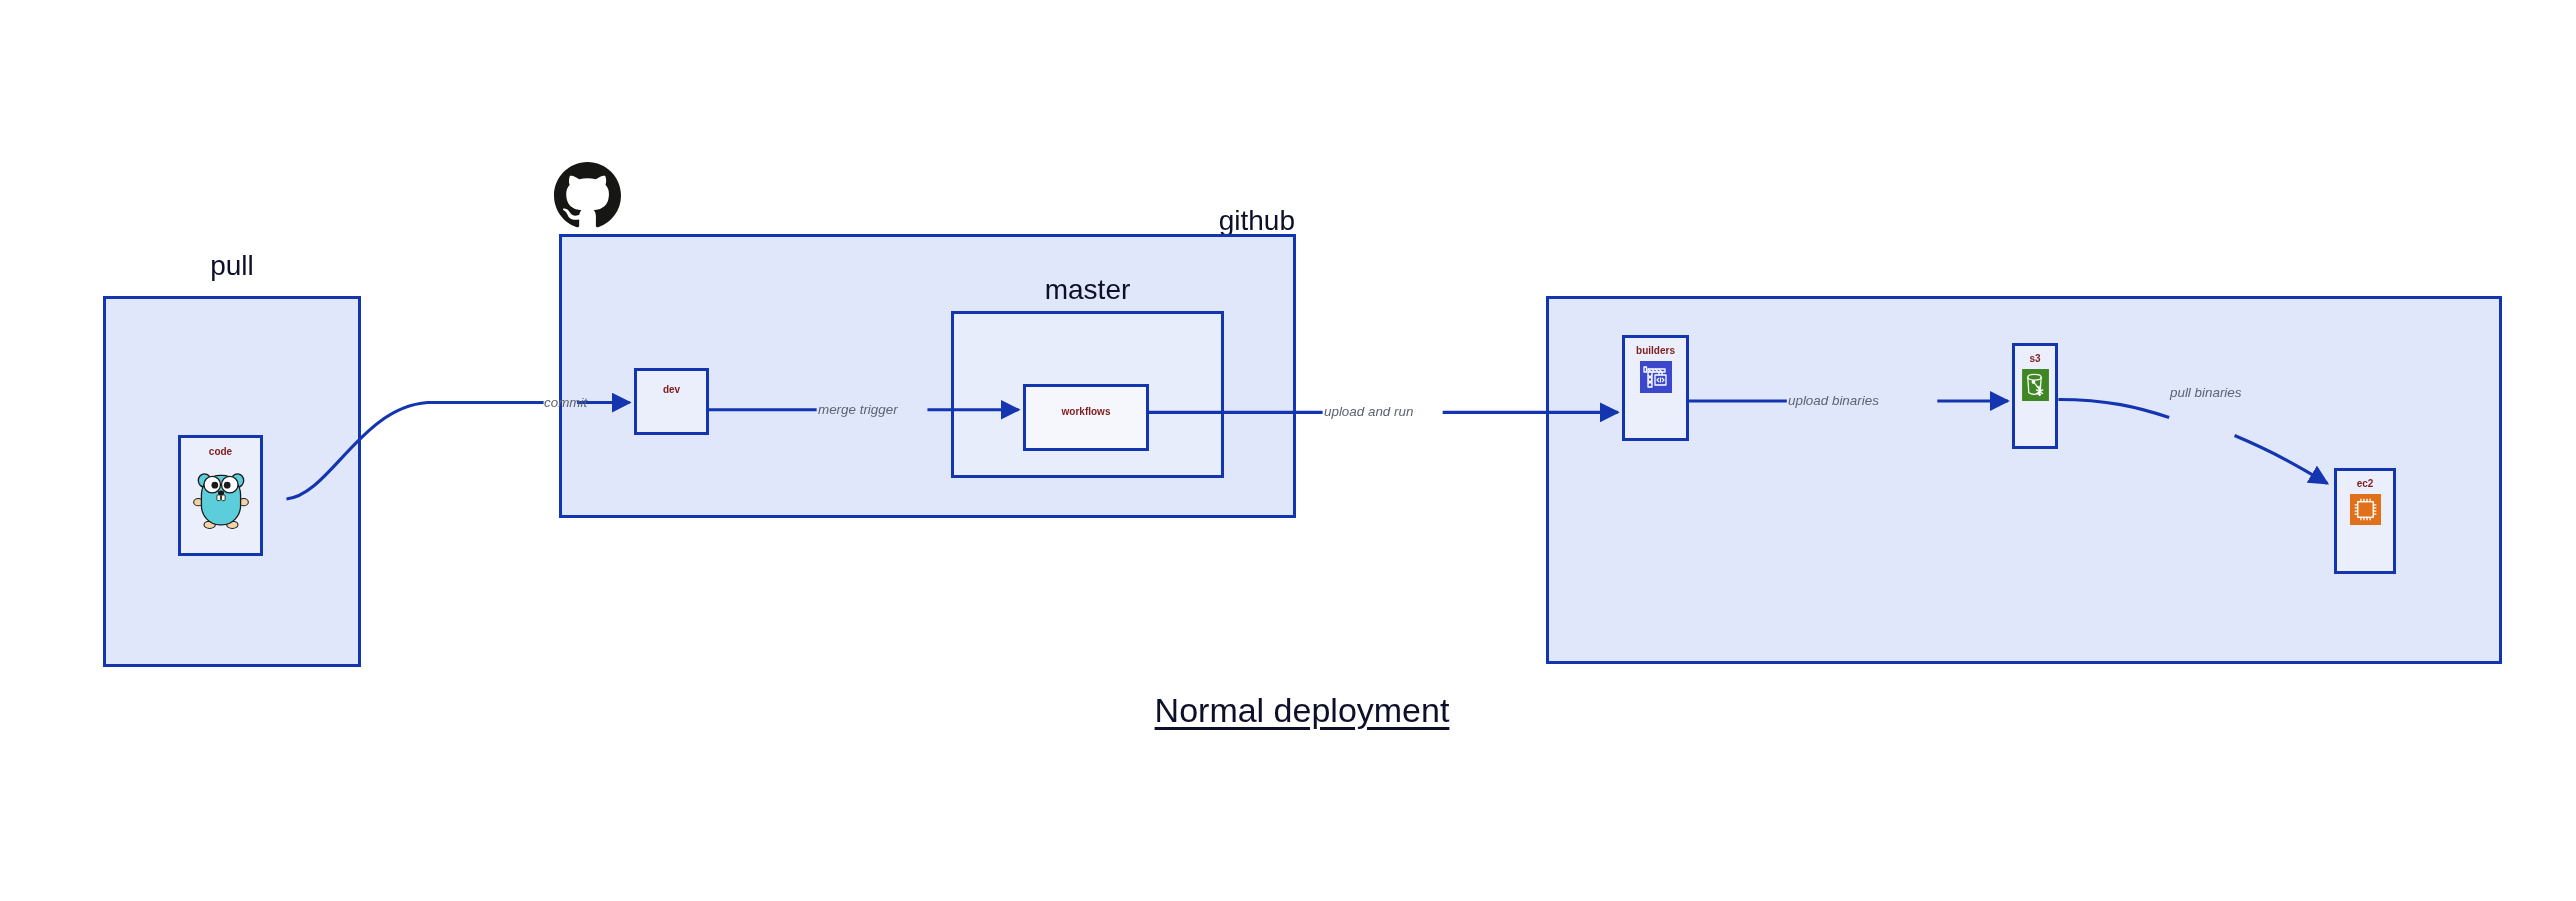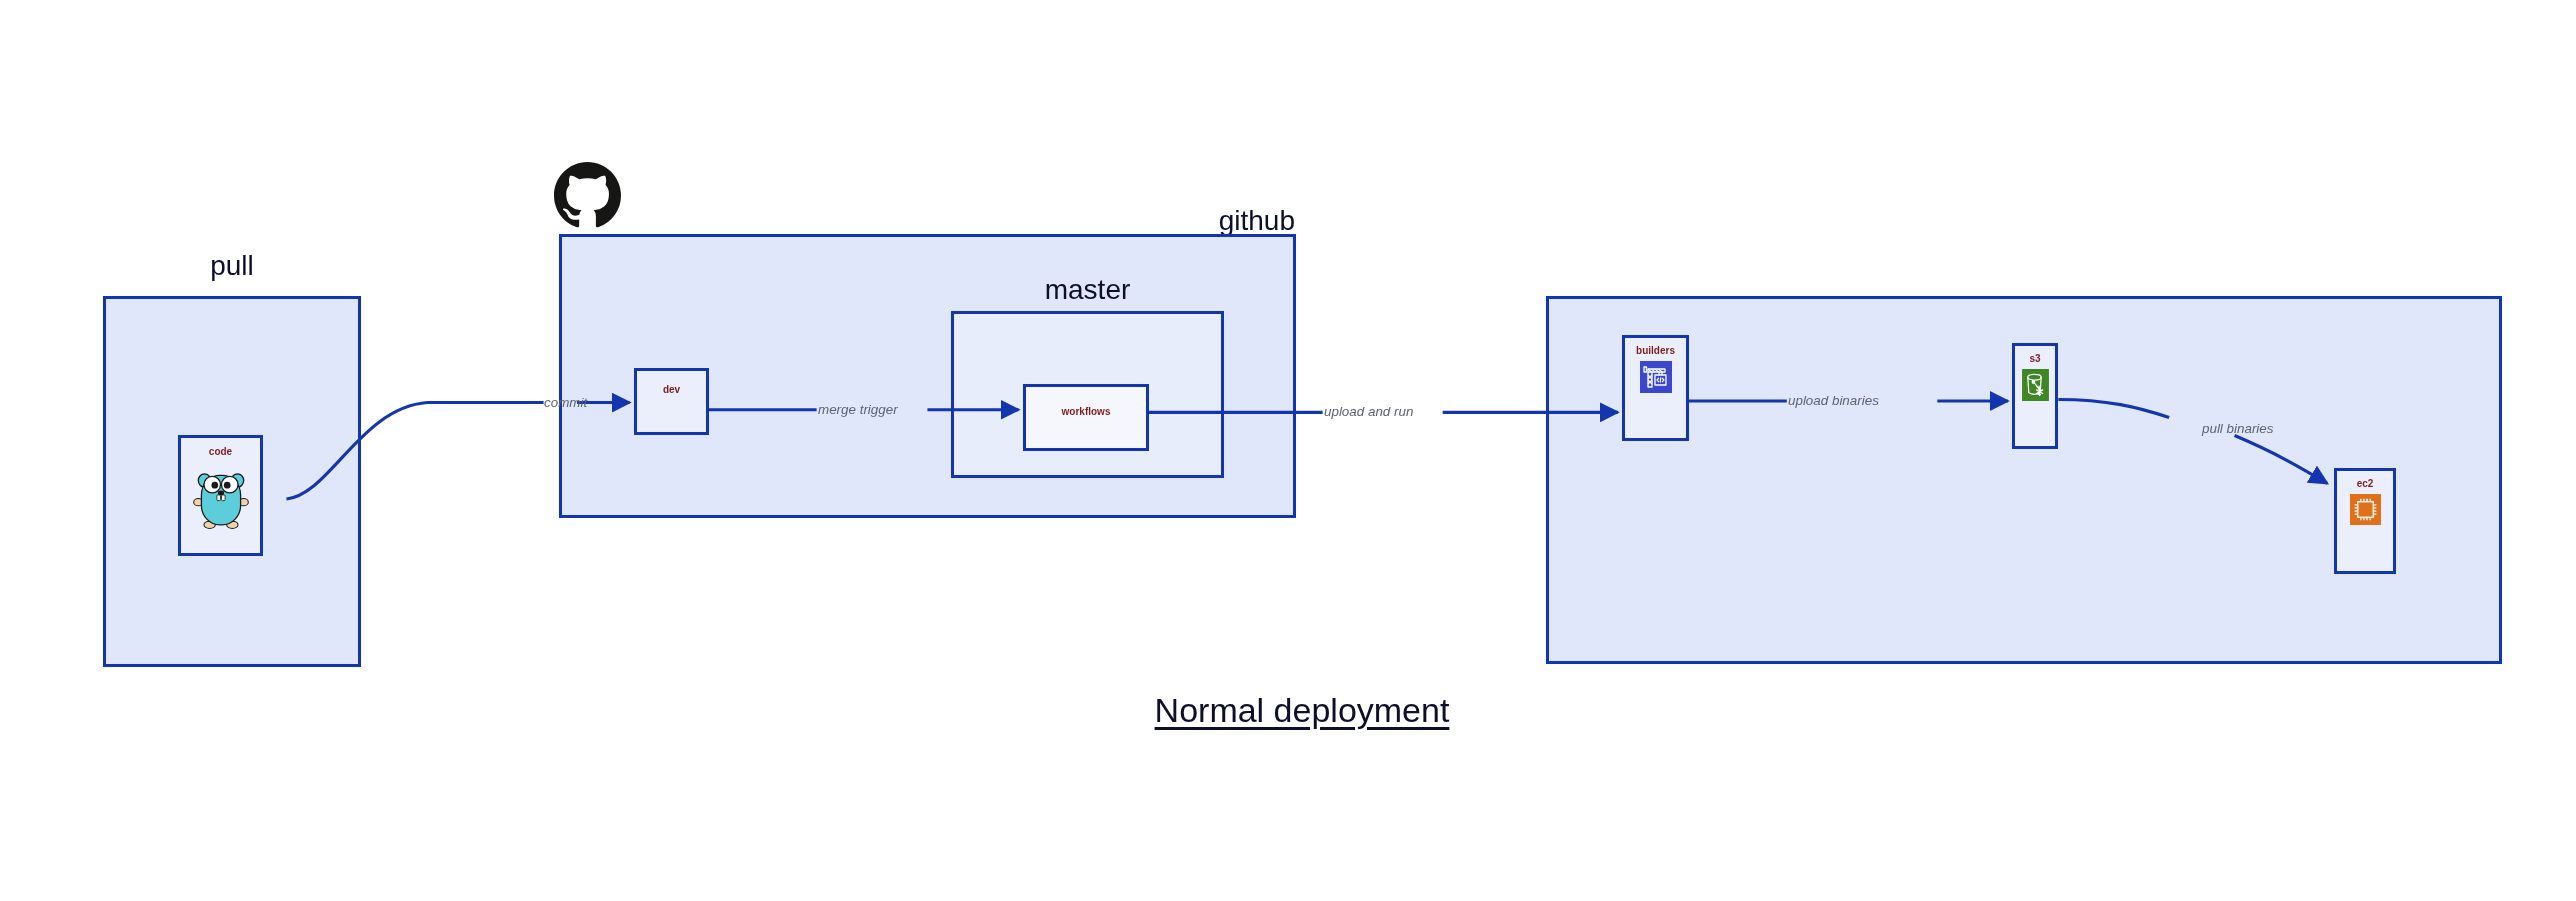--- a/index.html
+++ b/index.html
@@ -247,18 +247,18 @@
 
       <path d="M 3995 775 C 4090 775 4150 790 4210 810"></path>
       <path d="M 4337 845 C 4420 880 4470 910 4517 938" marker-end="url(#arrow)"></path>
     </g>
   </svg>
 
   <div class="edge-label" style="left:544px; top:396px;">commit</div>
   <div class="edge-label" style="left:818px; top:403px;">merge trigger</div>
   <div class="edge-label" style="left:1324px; top:405px;">upload and run</div>
   <div class="edge-label" style="left:1788px; top:394px;">upload binaries</div>
-  <div class="edge-label" style="left:2170px; top:422px;margin-left:32px;">pull binaries</div>
+  <div class="edge-label" style="left:2170px; top:386px;">pull binaries</div>
 
   <div id="diagram-title">Normal deployment</div>
 
 </div>
 
 
 </body></html>

